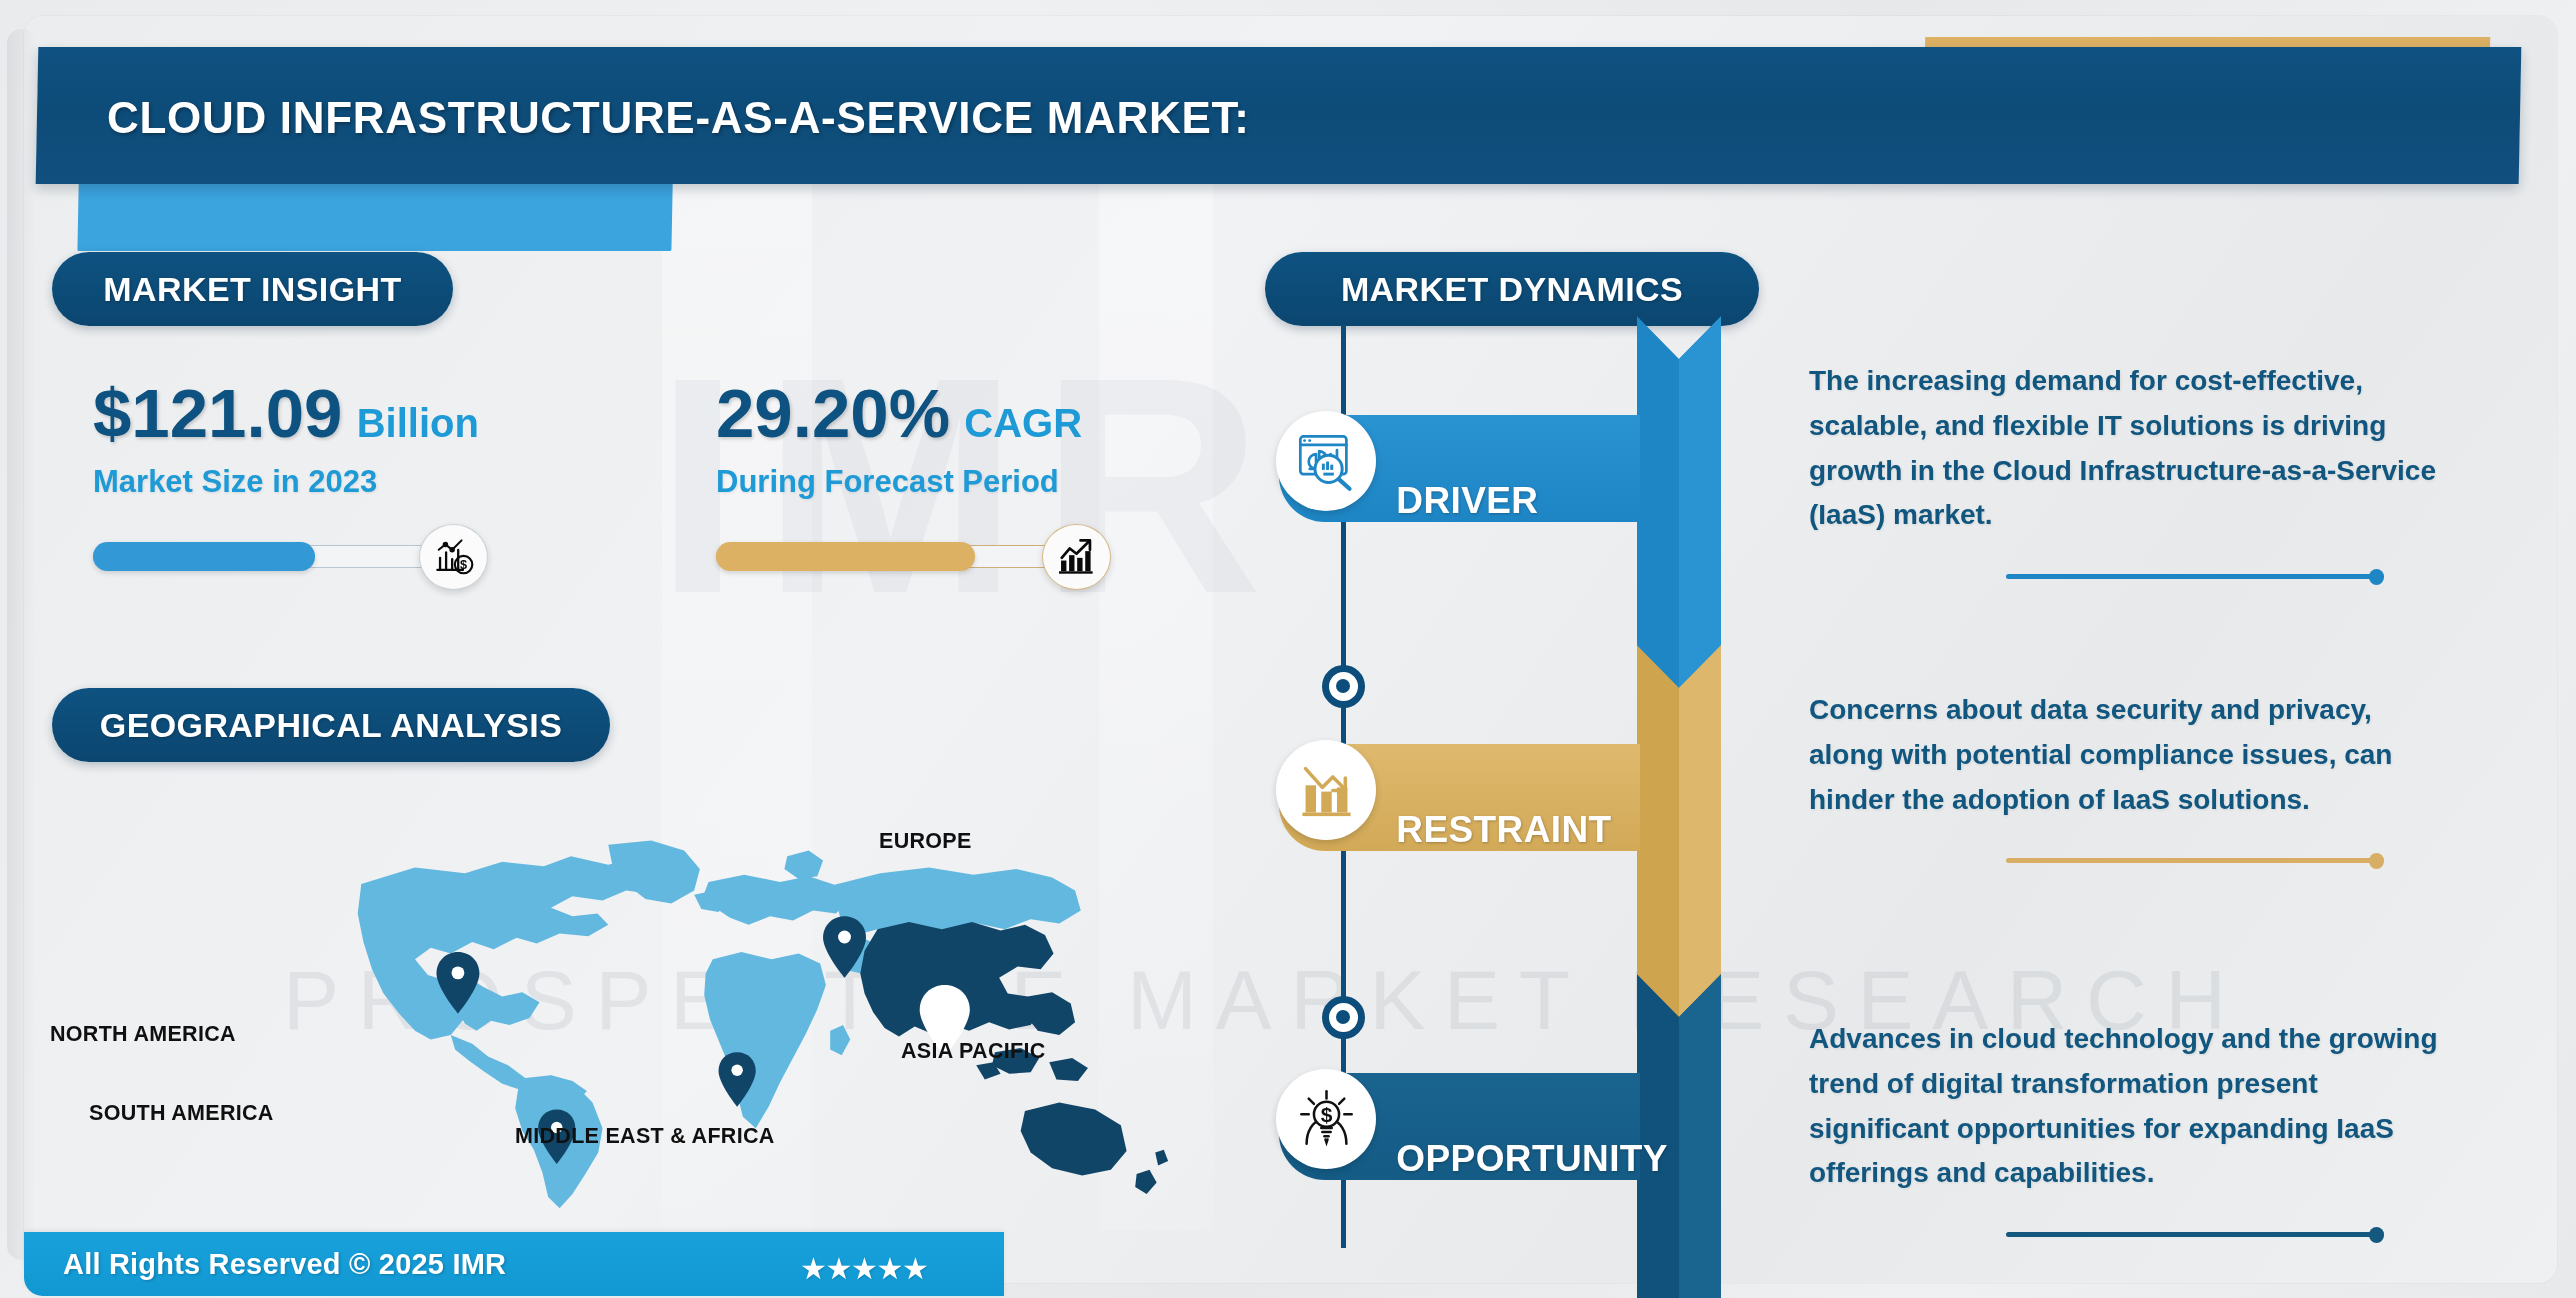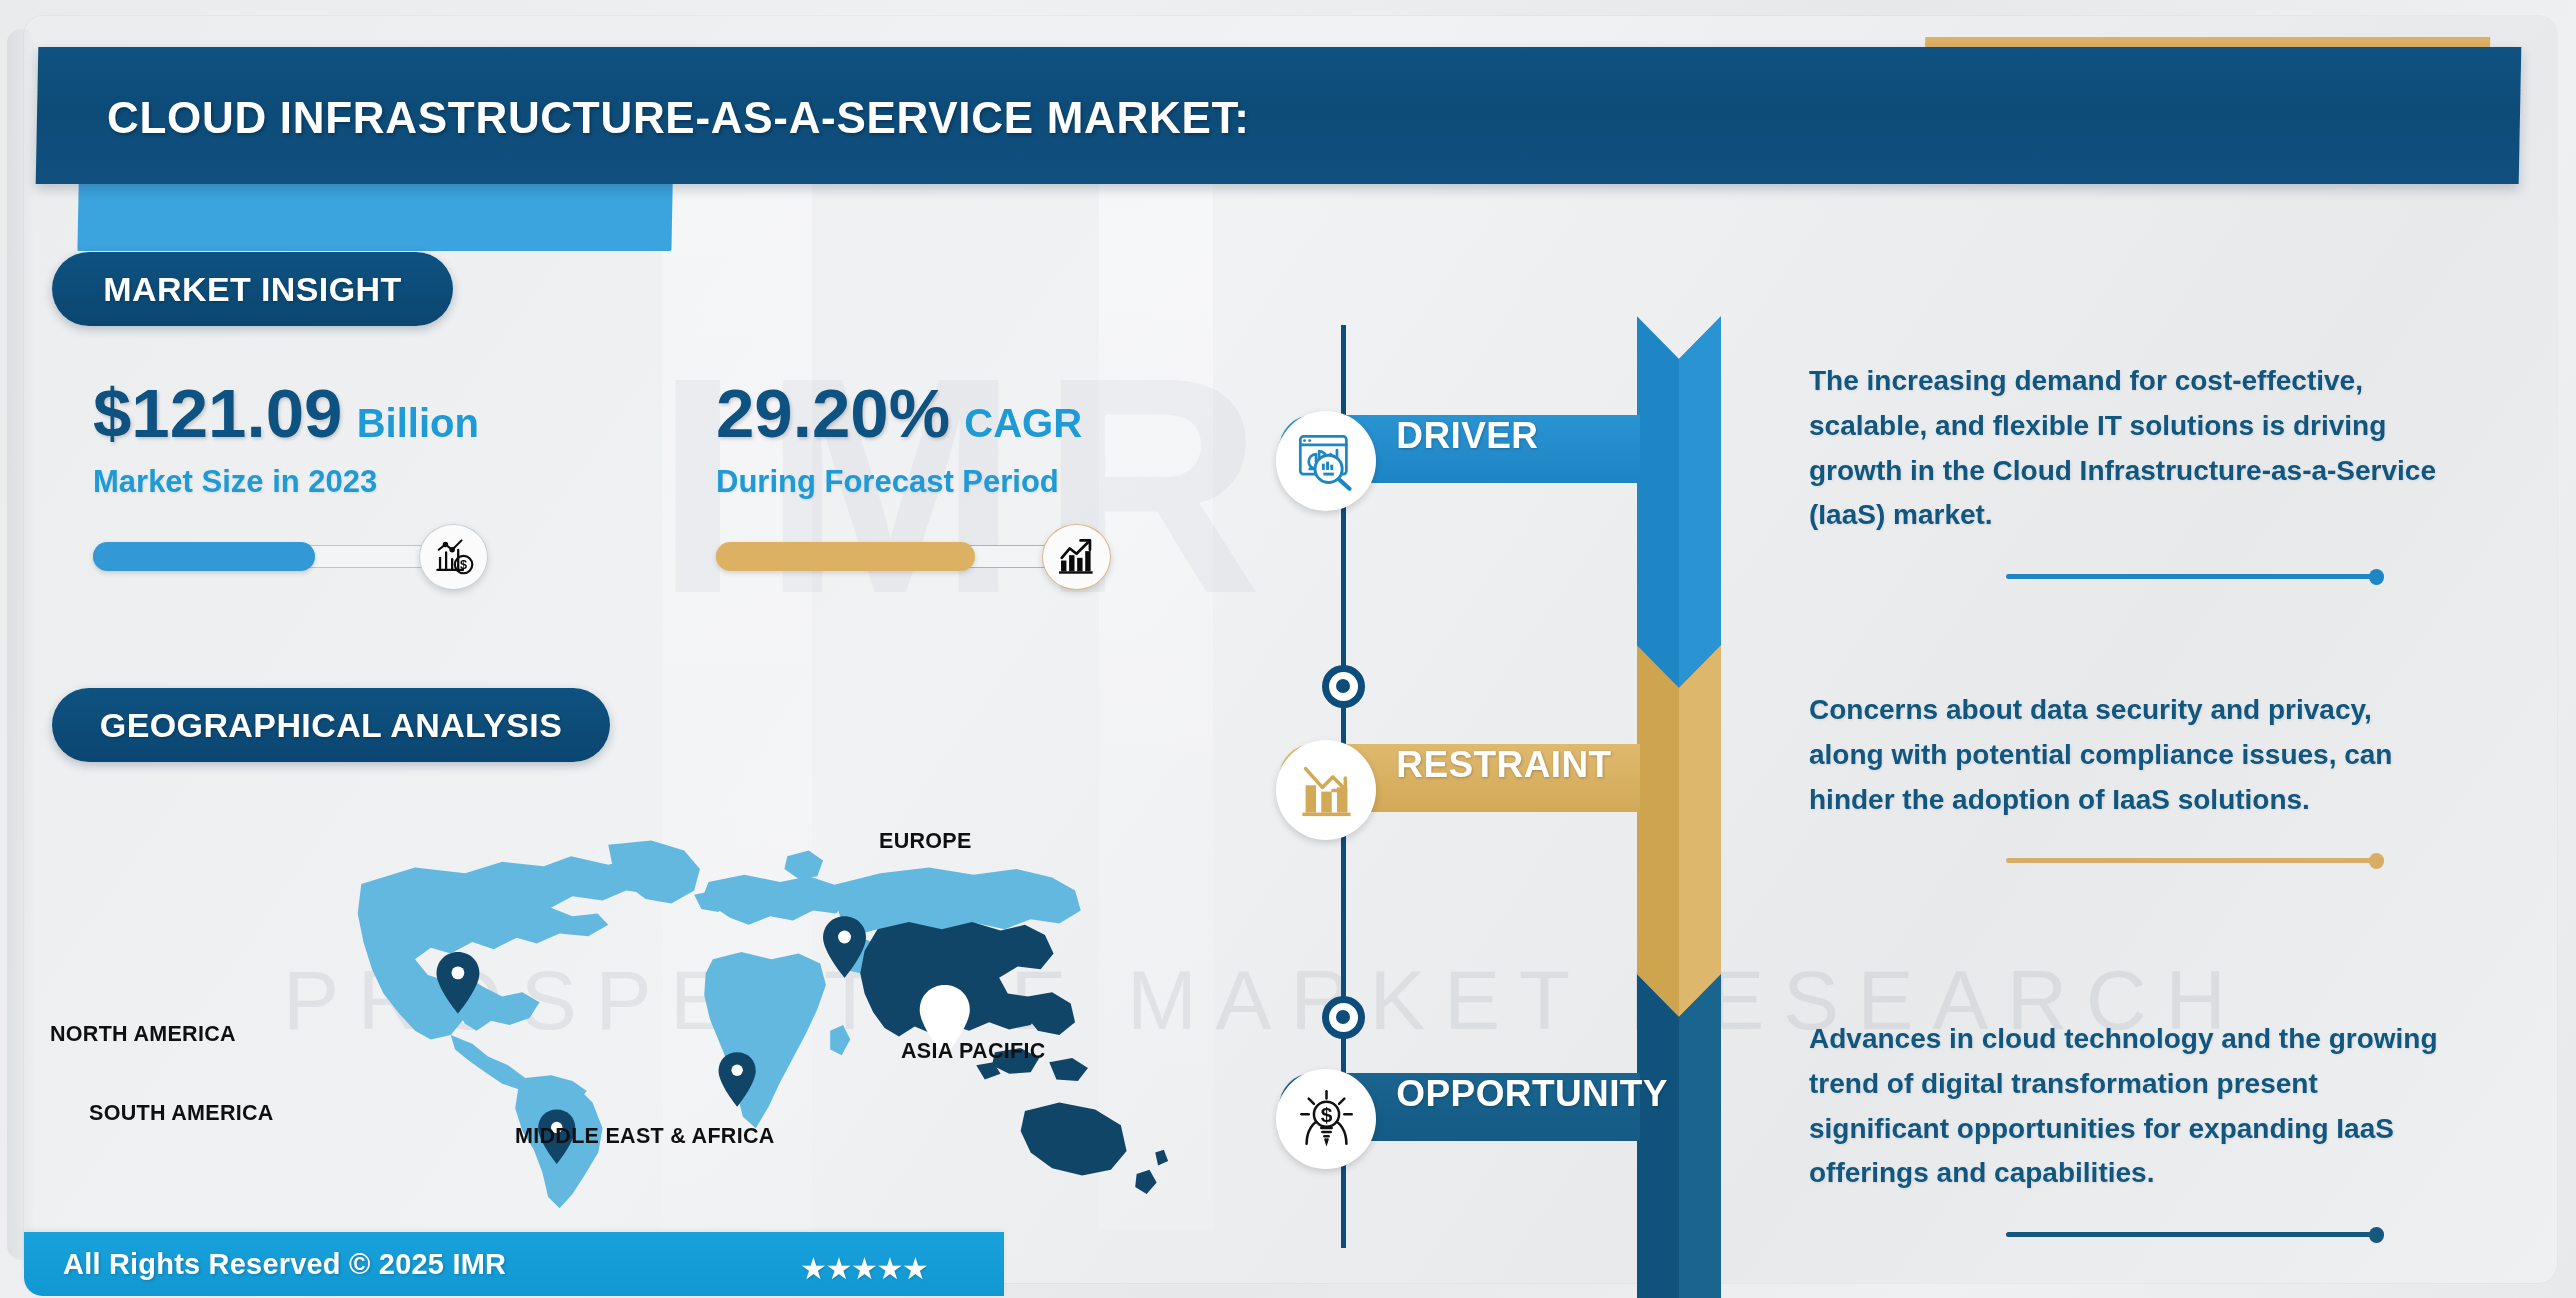--- a/index.html
+++ b/index.html
@@ -165,22 +165,22 @@
   #node1 { top: 429px; }
   #node2 { top: 760px; }
 
   .dyn-row { position: absolute; left: 0; width: 1259px; }
   #row-driver      { top: 179px; }
   #row-restraint   { top: 508px; }
   #row-opportunity { top: 837px; }
 
   .dyn-band {
     position: absolute; left: 14.3px; top: 0;
-    height: 68px; width: 361px;
-    display: flex; align-items: flex-start;
+    height: 107px; width: 361px;
+    display: flex; align-items: flex-end;
     border-radius: 46px 0 0 46px;
   }
   .dyn-band.blue  { background: linear-gradient(180deg,#2a93d2,#1e85c4); }
   .dyn-band.gold  { background: linear-gradient(180deg,#dfb96e,#d2a957); }
   .dyn-band.dark  { background: linear-gradient(180deg,#1a6490,#145b85); }
 
   .dyn-icon {
     position: absolute; left: -2.9px; top: -4.3px;
     width: 100px; height: 100px; border-radius: 50%;
     background: #ffffff;
@@ -392,20 +392,21 @@
       </g>
     </svg>
 
     <div class="map-label" style="left:-186px; top:206px">NORTH AMERICA</div>
     <div class="map-label" style="left:-147px; top:285px">SOUTH AMERICA</div>
     <div class="map-label" style="left:643px; top:13px">EUROPE</div>
     <div class="map-label" style="left:665px; top:223px">ASIA PACIFIC</div>
     <div class="map-label" style="left:279px; top:308px">MIDDLE EAST &amp; AFRICA</div>
   </div>
 
+  <div class="pill" id="pill-dynamics">MARKET DYNAMICS</div>
 
   <div id="dyn">
     <div class="timeline"></div>
     <div class="node" id="node1"></div>
     <div class="node" id="node2"></div>
 
     <div class="dyn-row" id="row-driver">
       <div class="ribbon" style="left:372px; top:-100px">
         <svg width="84" height="401" viewBox="0 0 118 560">
           <path d="M0 0 L59 60 L118 0 L118 500 L59 560 L0 500 Z" fill="#1f86c6"></path>

